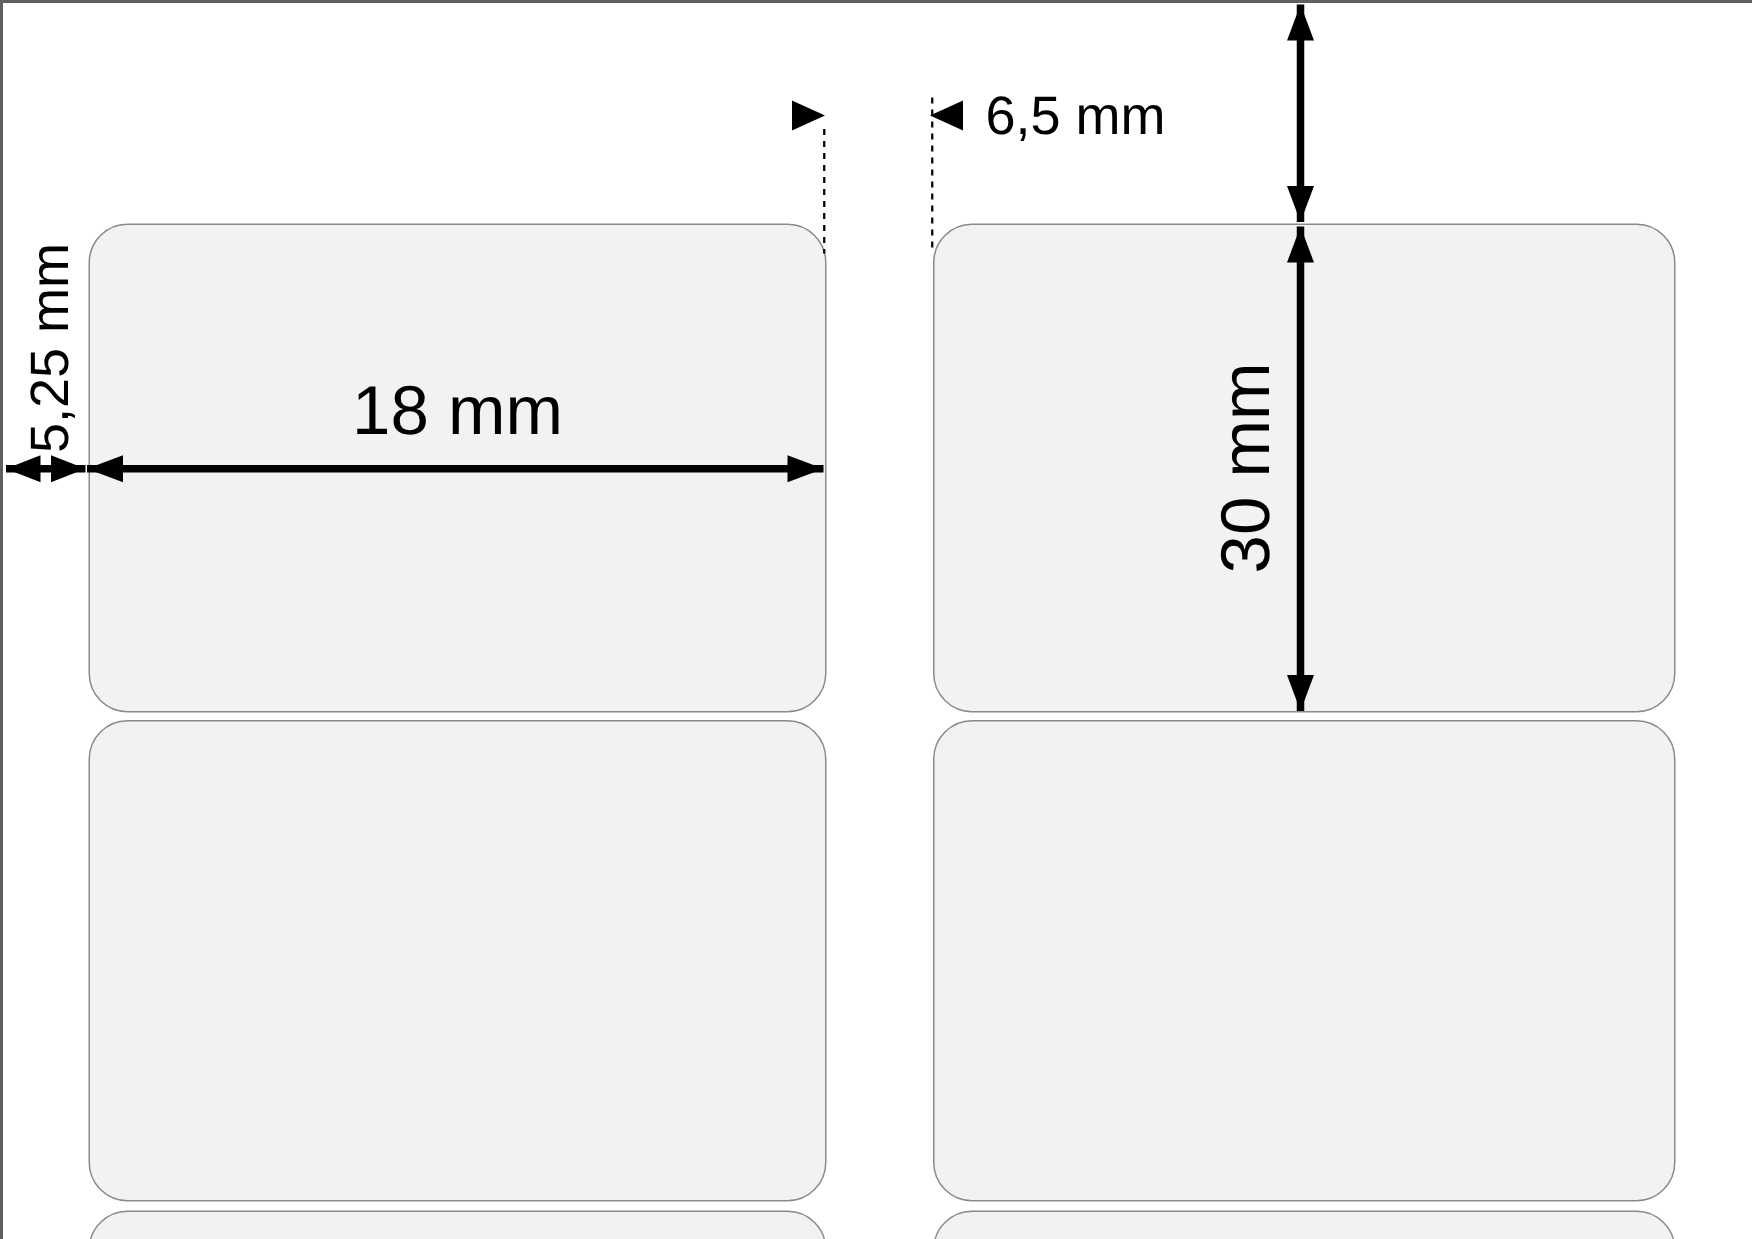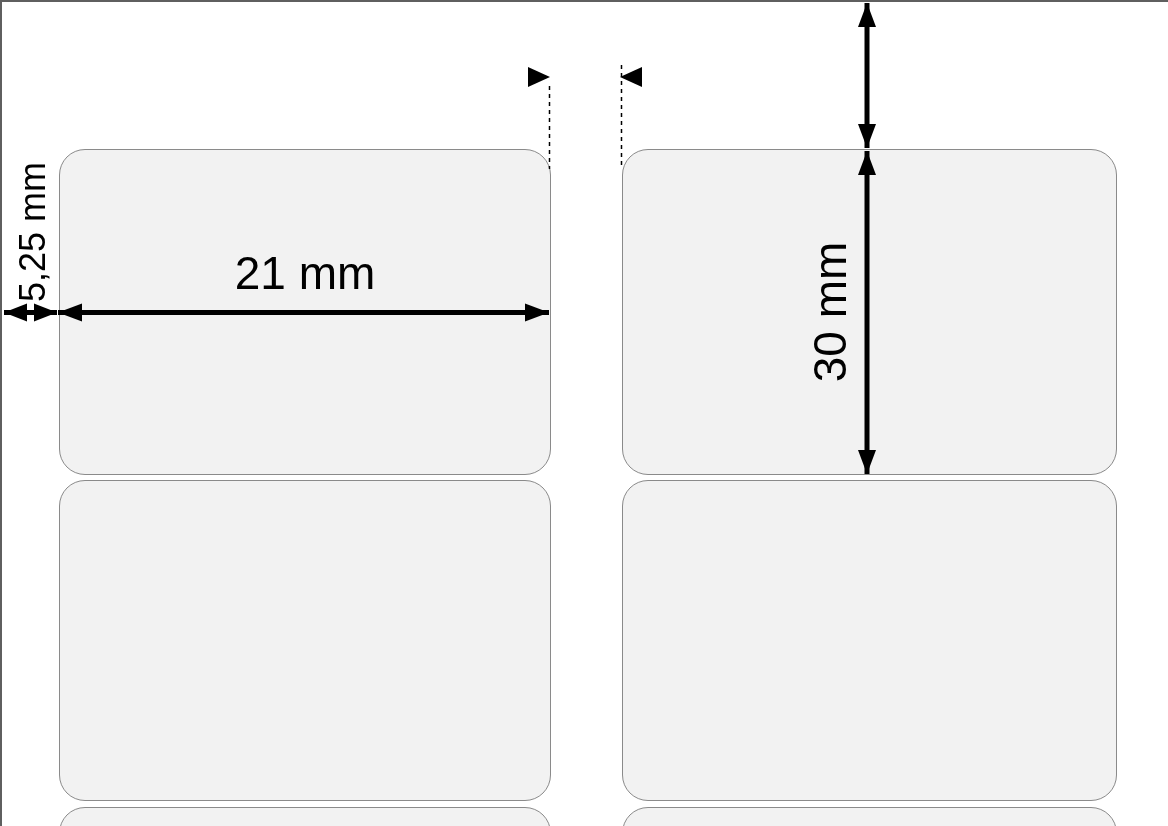--- a/index.html
+++ b/index.html
@@ -79,19 +79,20 @@
     <g stroke="#000" stroke-width="1.5" stroke-dasharray="4 4" fill="none">
       <line x1="547.5" y1="84" x2="547.5" y2="167"></line>
       <line x1="619.5" y1="63" x2="619.5" y2="164"></line>
     </g>
     <polygon points="548,75 526,65 526,85" fill="#000"></polygon>
     <polygon points="618,75 640,65 640,85" fill="#000"></polygon>
   </svg>
 
   <div class="dim-text dim-small rot" style="left:31px;top:230px;">5,25 mm</div>
 
-  <div class="dim-text dim-large ctr" style="left:303px;top:271px;">21 mm</div>
+  <div class="dim-text dim-large ctr" style="left:303px;top:271px;">18 mm</div>
 
+  <div class="dim-text dim-small" style="left:655px;top:57px;">6,5 mm</div>
 
 
   <div class="dim-text dim-large rot" style="left:828px;top:310px;">30 mm</div>
 
 </div>
 
 </body></html>

